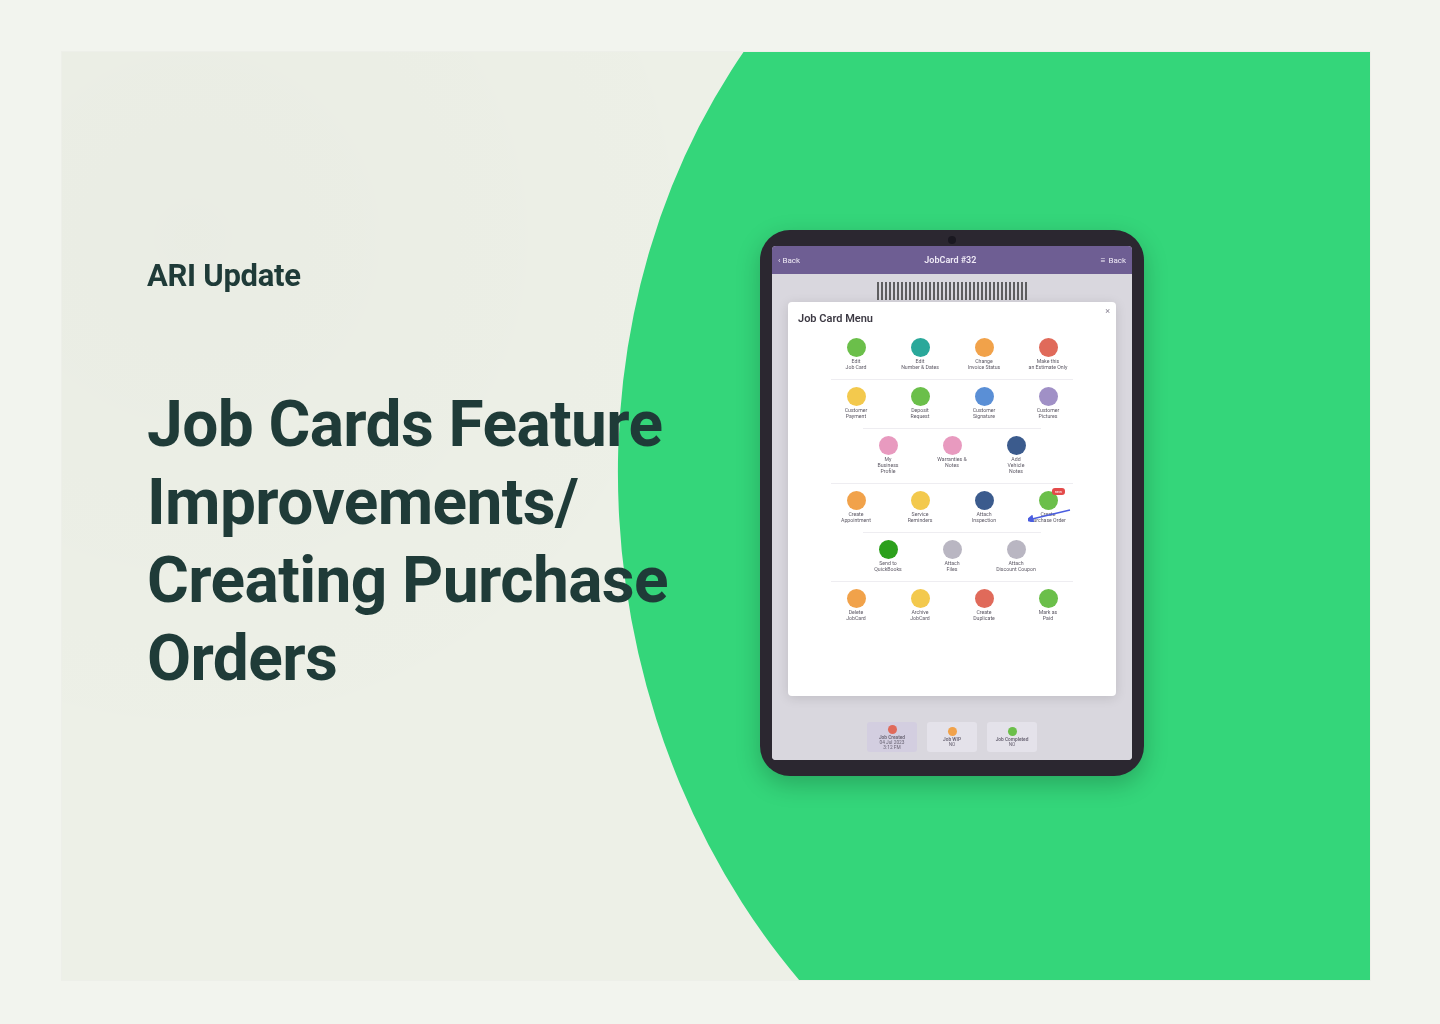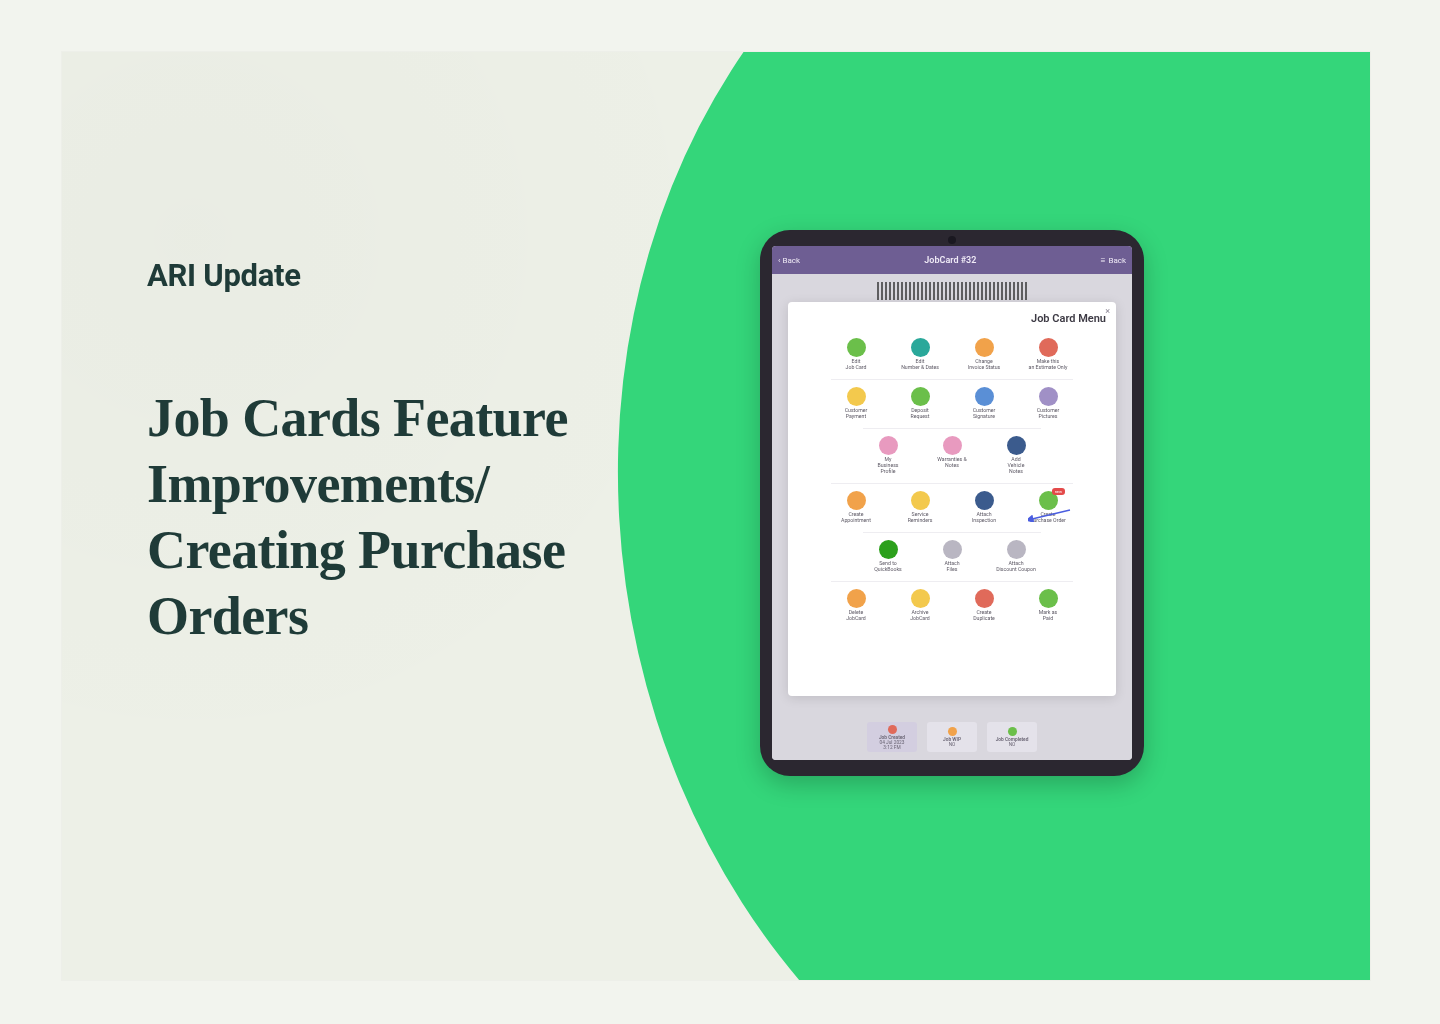--- a/index.html
+++ b/index.html
@@ -56,26 +56,25 @@
     color: #1f3b38;
   }
   .eyebrow {
     font-size: 31px;
     font-weight: 700;
     color: #1f3b38;
     margin-bottom: 92px;
     letter-spacing: -0.3px;
   }
   .headline {
-    font-size: 54px;
+    font-size: 64px;
     line-height: 1.22;
     font-weight: 700;
     color: #1f3b38;
     letter-spacing: -0.6px;
-    font-family: Liberation Serif, serif;
   }
 
   
   .tablet {
     position: absolute;
     left: 698px;
     top: 178px;
     width: 384px;
     height: 546px;
     background: #2b2730;
@@ -150,21 +149,21 @@
     padding: 10px 10px 4px;
   }
   .modal-close {
     position: absolute;
     top: 4px;
     right: 6px;
     font-size: 9px;
     color: #8a8494;
   }
   .modal-title {
-    text-align: right;
+    text-align: left;
     font-size: 11px;
     font-weight: 600;
     color: #3d3a44;
     margin-bottom: 6px;
   }
   .menu-grid {
     display: flex;
     flex-direction: column;
     gap: 4px;
     align-items: center;

